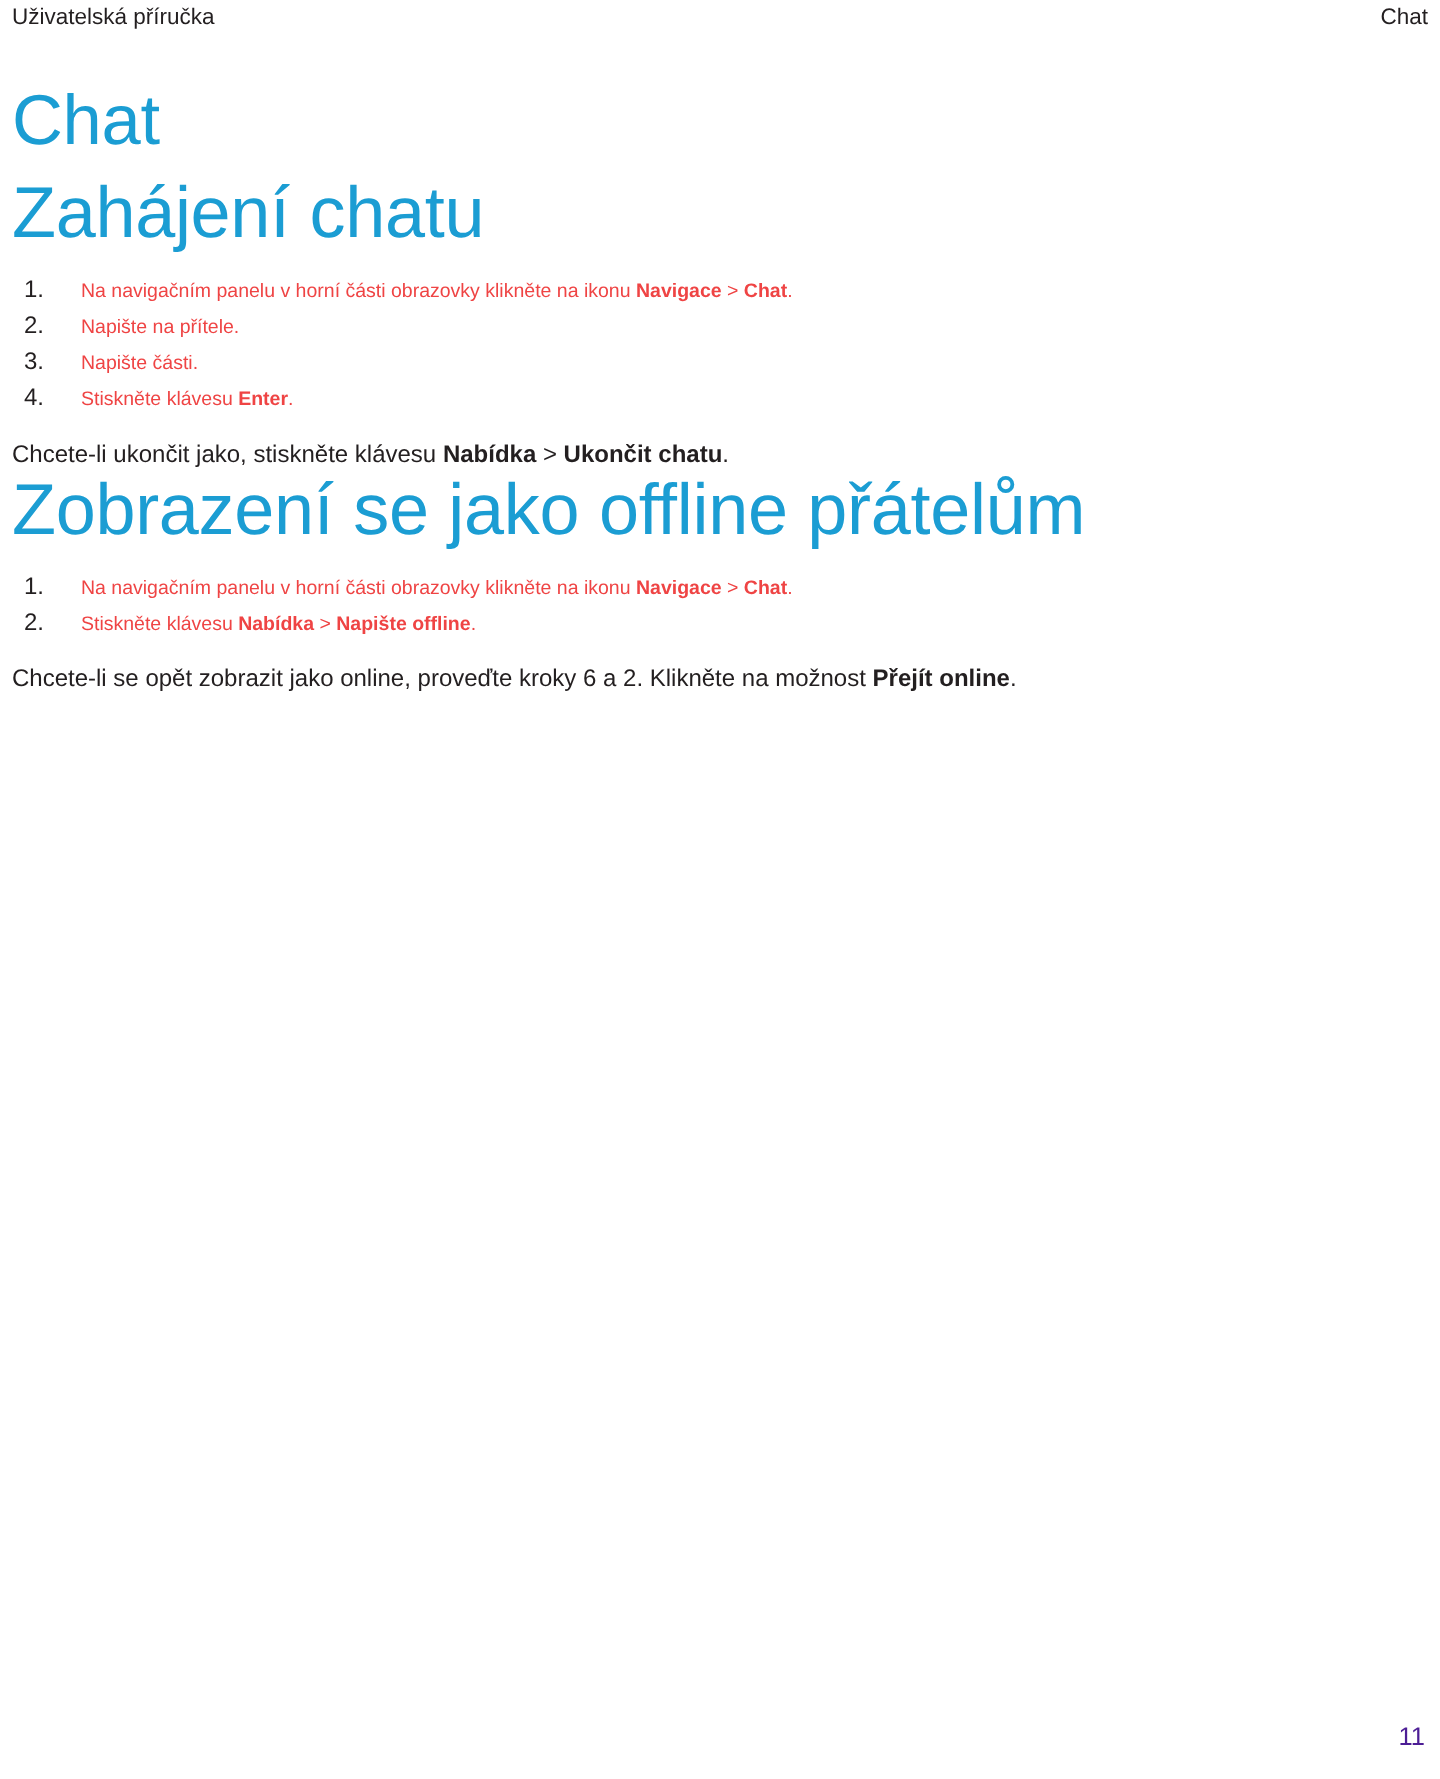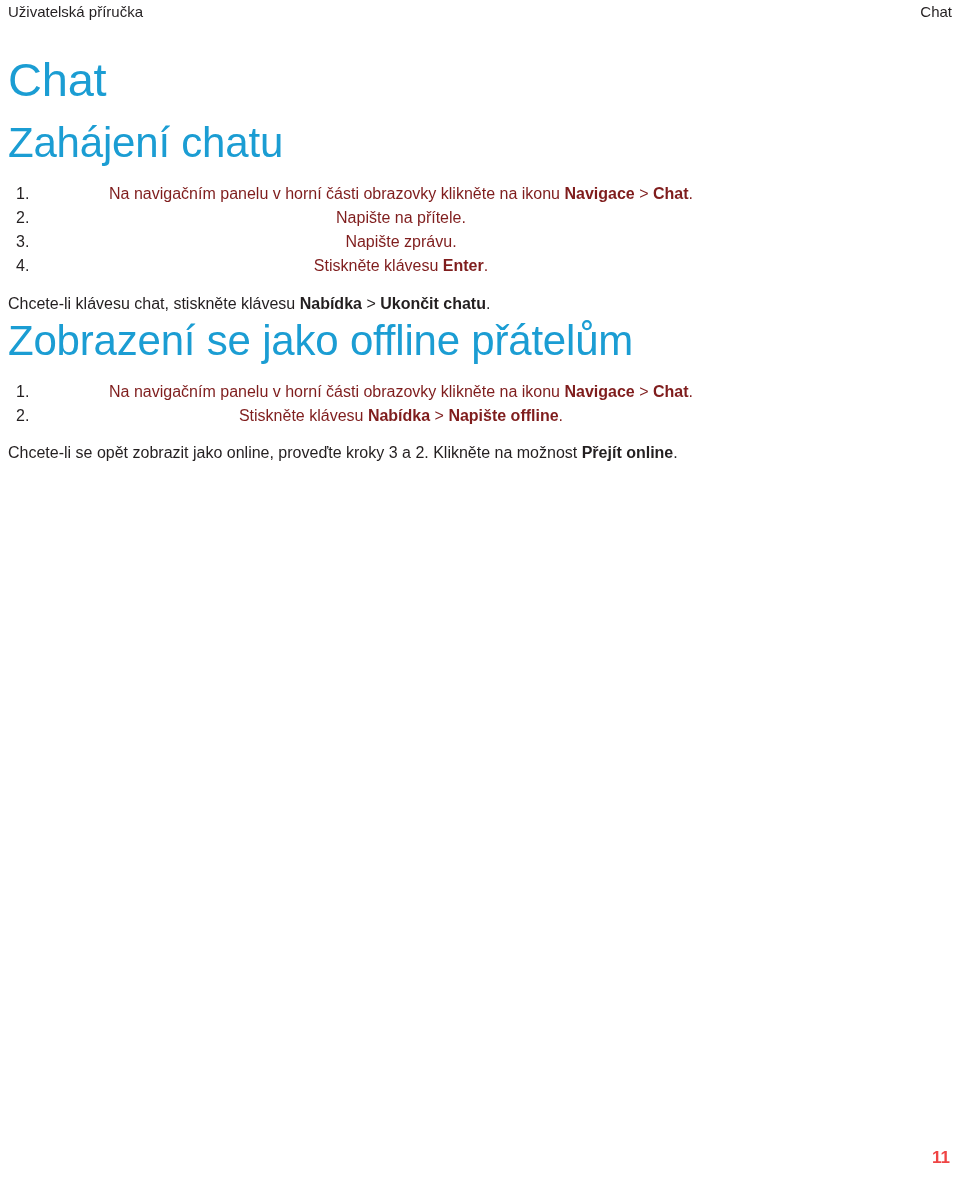--- a/index.html
+++ b/index.html
@@ -59,21 +59,21 @@
     margin: 0;
     font-size: 47px;
     line-height: 56px;
     font-weight: 400;
     color: #1b9dd3;
     letter-spacing: -0.2px;
   }
 
   h2.section-heading {
     margin: 0;
-    font-size: 42px;
+    font-size: 48px;
     line-height: 50px;
     font-weight: 400;
     color: #1b9dd3;
     letter-spacing: -0.2px;
   }
   h2.section-heading.first {
     margin-top: 10px;
   }
   h2.section-heading.later {
   }
@@ -81,25 +81,24 @@
   ol.steps {
     list-style: none;
     margin: 14px 0 0 0;
     padding: 0;
     counter-reset: stepcounter;
   }
   ol.steps > li {
     position: relative;
     counter-increment: stepcounter;
     padding-left: 46px;
-    font-size: 16px;
+    font-size: 13px;
     line-height: 24px;
-    color: #7f1d1d;
+    color: #ef4444;
     margin: 0;
-    text-align: center;
   }
   ol.steps > li::before {
     content: counter(stepcounter) ".";
     position: absolute;
     left: 8px;
     top: 0;
     font-size: 16px;
     line-height: 24px;
     color: #231f20;
   }
@@ -121,22 +120,22 @@
     font-weight: 400;
   }
 
   
   .page-number {
     position: absolute;
     right: 10px;
     bottom: 18px;
     font-size: 17px;
     line-height: 20px;
-    color: #ef4444;
-    font-weight: 700;
+    color: #4c1d95;
+    font-weight: 400;
   }
 </style>
 </head>
 <body>
 
 <div class="page">
 
   <div class="running-header">
     <span class="rh-left">Uživatelská příručka</span>
     <span class="rh-right">Chat</span>
@@ -144,32 +143,32 @@
 
   <div class="content">
 
     <h1 class="doc-title">Chat</h1>
 
     <h2 class="section-heading first">Zahájení chatu</h2>
 
     <ol class="steps">
         <li><span class="sep">Na navigačním panelu v horní části obrazovky klikněte na ikonu </span><span class="b">Navigace</span><span class="sep"> &gt; </span><span class="b">Chat</span><span class="sep">.</span></li>
         <li><span class="sep">Napište na přítele.</span></li>
-        <li><span class="sep">Napište zprávu.</span></li>
+        <li><span class="sep">Napište části.</span></li>
         <li><span class="sep">Stiskněte klávesu </span><span class="b">Enter</span><span class="sep">.</span></li>
       </ol>
 
-    <p class="body-note"><span class="sep">Chcete-li klávesu chat, stiskněte klávesu </span><span class="b">Nabídka</span><span class="sep"> &gt; </span><span class="b">Ukončit chatu</span><span class="sep">.</span></p>
+    <p class="body-note"><span class="sep">Chcete-li ukončit jako, stiskněte klávesu </span><span class="b">Nabídka</span><span class="sep"> &gt; </span><span class="b">Ukončit chatu</span><span class="sep">.</span></p>
 
     <h2 class="section-heading later">Zobrazení se jako offline přátelům</h2>
 
     <ol class="steps">
         <li><span class="sep">Na navigačním panelu v horní části obrazovky klikněte na ikonu </span><span class="b">Navigace</span><span class="sep"> &gt; </span><span class="b">Chat</span><span class="sep">.</span></li>
         <li><span class="sep">Stiskněte klávesu </span><span class="b">Nabídka</span><span class="sep"> &gt; </span><span class="b">Napište offline</span><span class="sep">.</span></li>
       </ol>
 
-    <p class="body-note tight"><span class="sep">Chcete-li se opět zobrazit jako online, proveďte kroky 3 a 2. Klikněte na možnost </span><span class="b">Přejít online</span><span class="sep">.</span></p>
+    <p class="body-note tight"><span class="sep">Chcete-li se opět zobrazit jako online, proveďte kroky 6 a 2. Klikněte na možnost </span><span class="b">Přejít online</span><span class="sep">.</span></p>
 
   </div>
 
   <div class="page-number">11</div>
 
 </div>
 
 </body></html>

